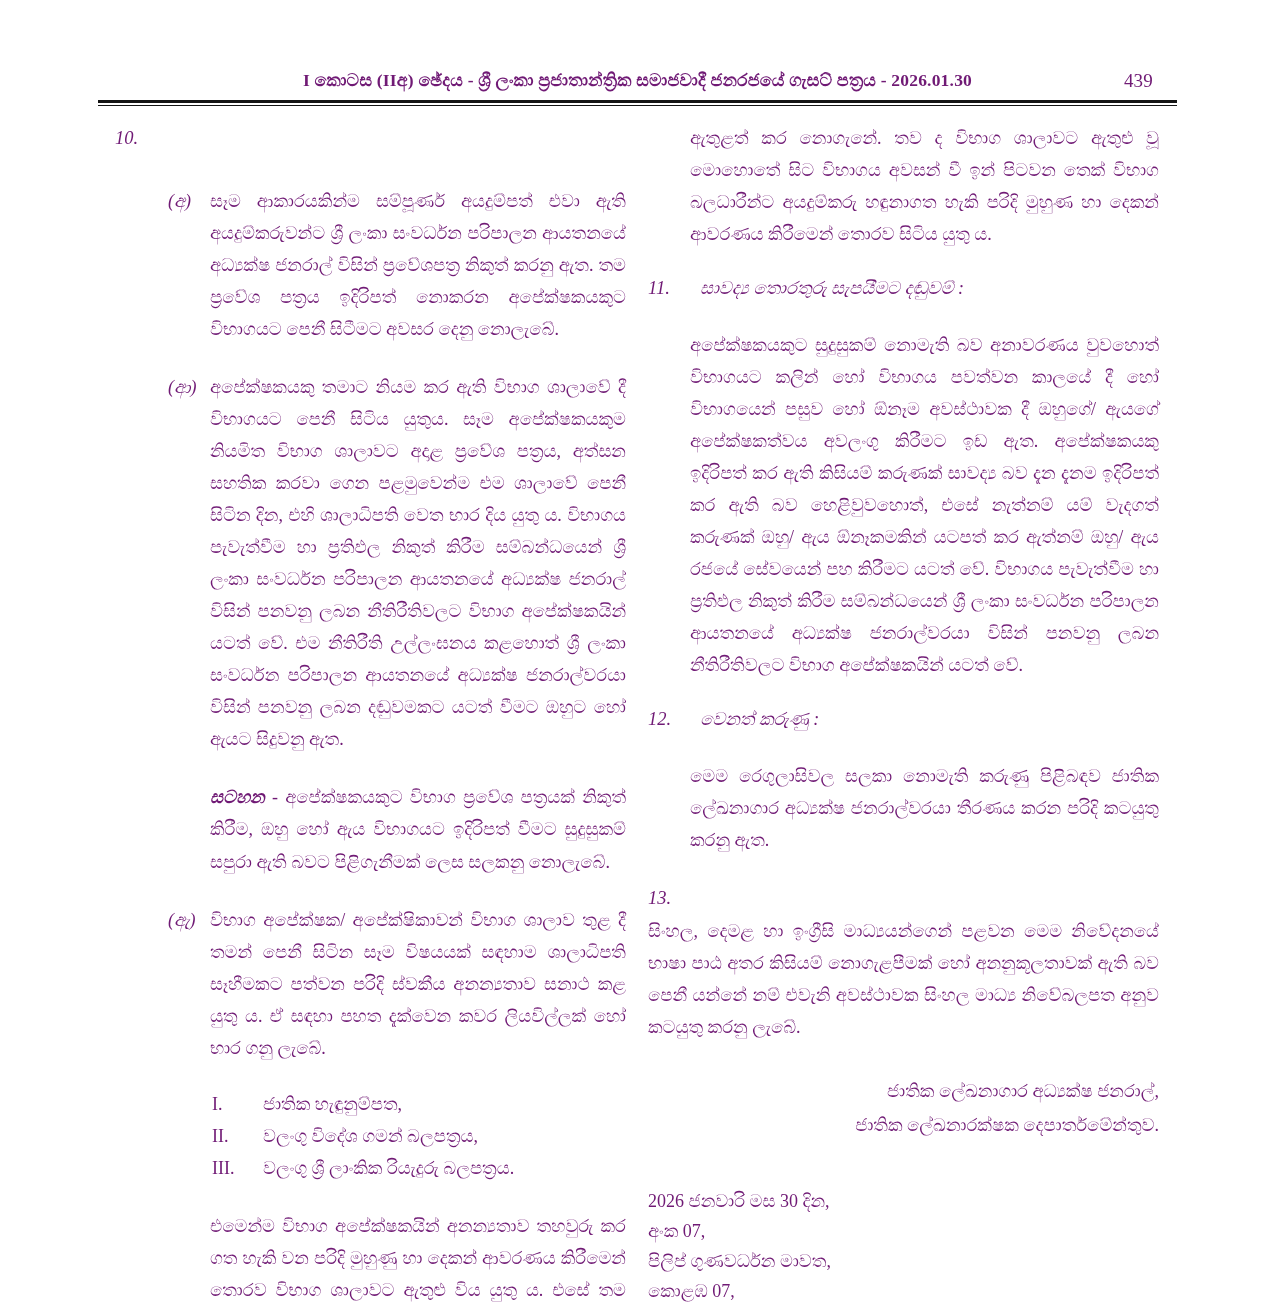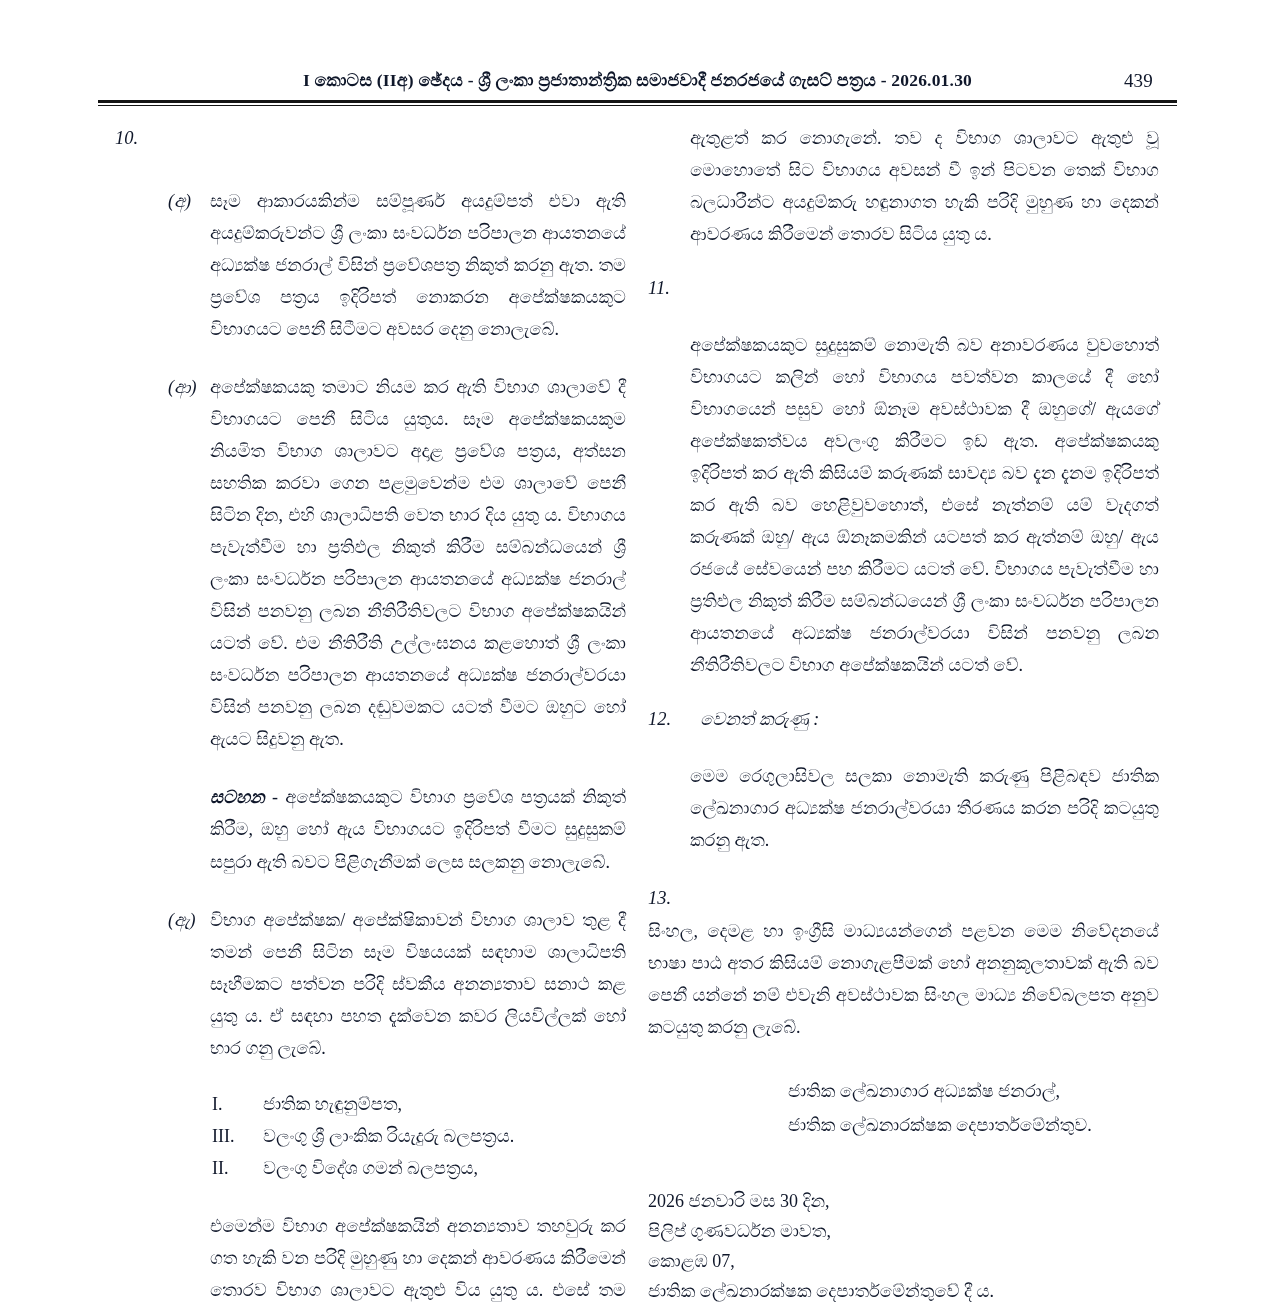--- a/index.html
+++ b/index.html
@@ -1,21 +1,21 @@
 <!DOCTYPE html>
 <html><head>
 <meta charset="utf-8">
 <style>
   * { margin:0; padding:0; box-sizing:border-box; }
   html,body { background:#e8e8e8; }
   .sheet {
     position:relative;
     width:1275px; height:1308px;
     background:#ffffff;
-    color:#0f172a;
+    color:#701a75;
     font-family:"Liberation Serif","DejaVu Serif",serif;
     overflow:hidden;
   }
   .header {
     position:relative;
     margin:70px 112px 0 112px;
     text-align:center;
     font-weight:bold;
     font-size:17.5px;
     letter-spacing:.2px;
@@ -59,21 +59,21 @@
   .closing-para { margin:26px 0 0 95px; text-align:justify; }
 
   .r-para { margin-left:42px; text-align:justify; }
   .r-head { display:flex; margin-top:22px; }
   .r-head .sec-num { width:52px; }
   .r-body { margin:24px 0 0 42px; text-align:justify; }
   .r-sec13 { display:flex; margin-top:26px;flex-direction:column; }
   .r-sec13 .sec-num { width:42px; }
   .r-sec13 .sec-body { flex:1; text-align:justify; }
 
-  .signature { margin:32px 0 0 140px; text-align:left; line-height:1.85; }
+  .signature { margin:32px 0 0 140px; text-align:right; line-height:1.85; }
   .date-block { margin-top:44px; line-height:1.67; }
 </style>
 </head>
 <body>
 
 <div class="sheet">
 
   <div class="header">
     <span>I කොටස (IIඅ) ඡේදය - ශ්‍රී ලංකා ප්‍රජාතාන්ත්‍රික සමාජවාදී ජනරජයේ ගැසට් පත්‍රය - 2026.01.30</span>
     <span class="page-number">439</span>
@@ -106,39 +106,40 @@
         <span class="sub-marker">(ඇ)</span>
         <div class="sub-body">විභාග අපේක්ෂක/ අපේක්ෂිකාවන් විභාග ශාලාව තුළ දී තමන් පෙනී සිටින සෑම විෂයයක් සඳහාම ශාලාධිපති සෑහීමකට පත්වන පරිදි ස්වකීය අනන්‍යතාව සනාථ කළ යුතු ය. ඒ සඳහා පහත දැක්වෙන කවර ලියවිල්ලක් හෝ භාර ගනු ලැබේ.</div>
       </div>
 
       <div class="doc-list">
         <div class="doc-row">
           <span class="doc-num">I.</span>
           <span class="doc-text">ජාතික හැඳුනුම්පත,</span>
         </div>
         <div class="doc-row">
+          <span class="doc-num">II.</span>
+          <span class="doc-text">වලංගු විදේශ ගමන් බලපත්‍රය,</span>
+        </div>
+        <div class="doc-row">
           <span class="doc-num">III.</span>
           <span class="doc-text">වලංගු ශ්‍රී ලාංකික රියැදුරු බලපත්‍රය.</span>
-        </div>
-        <div class="doc-row">
-          <span class="doc-num">II.</span>
-          <span class="doc-text">වලංගු විදේශ ගමන් බලපත්‍රය,</span>
         </div>
       </div>
 
       <div class="closing-para">එමෙන්ම විභාග අපේක්ෂකයින් අනන්‍යතාව තහවුරු කර ගත හැකි වන පරිදි මුහුණු හා දෙකන් ආවරණය කිරීමෙන් තොරව විභාග ශාලාවට ඇතුළු විය යුතු ය. එසේ තම අනන්‍යතාව සනාථ කිරීම ප්‍රතික්ෂේප කරන අයදුම්කරුවන් විභාග ශාලාවට</div>
 
     </div>
 
     <div class="col">
 
       <div class="r-para">ඇතුළත් කර නොගැනේ. තව ද විභාග ශාලාවට ඇතුළු වූ මොහොතේ සිට විභාගය අවසන් වී ඉන් පිටවන තෙක් විභාග බලධාරීන්ට අයදුම්කරු හඳුනාගත හැකි පරිදි මුහුණ හා දෙකන් ආවරණය කිරීමෙන් තොරව සිටිය යුතු ය.</div>
 
       <div class="r-head">
         <span class="sec-num">11.</span>
+        <span class="sec-title">සාවද්‍ය තොරතුරු සැපයීමට දඬුවම් :</span>
       </div>
       <div class="r-body">අපේක්ෂකයකුට සුදුසුකම් නොමැති බව අනාවරණය වුවහොත් විභාගයට කලින් හෝ විභාගය පවත්වන කාලයේ දී හෝ විභාගයෙන් පසුව හෝ ඕනෑම අවස්ථාවක දී ඔහුගේ/ ඇයගේ අපේක්ෂකත්වය අවලංගු කිරීමට ඉඩ ඇත. අපේක්ෂකයකු ඉදිරිපත් කර ඇති කිසියම් කරුණක් සාවද්‍ය බව දැන දැනම ඉදිරිපත් කර ඇති බව හෙළිවුවහොත්, එසේ නැත්නම් යම් වැදගත් කරුණක් ඔහු/ ඇය ඕනෑකමකින් යටපත් කර ඇත්නම් ඔහු/ ඇය රජයේ සේවයෙන් පහ කිරීමට යටත් වේ. විභාගය පැවැත්වීම හා ප්‍රතිඵල නිකුත් කිරීම සම්බන්ධයෙන් ශ්‍රී ලංකා සංවර්ධන පරිපාලන ආයතනයේ අධ්‍යක්ෂ ජනරාල්වරයා විසින් පනවනු ලබන නීතිරීතිවලට විභාග අපේක්ෂකයින් යටත් වේ.</div>
 
       <div class="r-head">
         <span class="sec-num">12.</span>
         <span class="sec-title">වෙනත් කරුණු :</span>
       </div>
       <div class="r-body">මෙම රෙගුලාසිවල සලකා නොමැති කරුණු පිළිබඳව ජාතික ලේඛනාගාර අධ්‍යක්ෂ ජනරාල්වරයා තීරණය කරන පරිදි කටයුතු කරනු ඇත.</div>
 
       <div class="r-sec13">
@@ -146,20 +147,21 @@
         <div class="sec-body">සිංහල, දෙමළ හා ඉංග්‍රීසි මාධ්‍යයන්ගෙන් පළවන මෙම නිවේදනයේ  භාෂා පාඨ අතර කිසියම් නොගැළපීමක් හෝ අනනුකූලතාවක් ඇති බව පෙනී යන්නේ නම් එවැනි අවස්ථාවක සිංහල මාධ්‍ය නිවේබලපත අනුව කටයුතු කරනු ලැබේ.</div>
       </div>
 
       <div class="signature">
         <div>ජාතික ලේඛනාගාර අධ්‍යක්ෂ ජනරාල්,</div>
         <div>ජාතික ලේඛනාරක්ෂක දෙපාර්තමේන්තුව.</div>
       </div>
 
       <div class="date-block">
         <div>2026 ජනවාරි මස 30 දින,</div>
+        <div>අංක 07,</div>
         <div>පිලිප් ගුණවර්ධන මාවත,</div>
         <div>කොළඹ 07,</div>
         <div>ජාතික ලේඛනාරක්ෂක දෙපාර්තමේන්තුවේ දී ය.</div>
       </div>
 
     </div>
   </div>
 </div>
 
 </body></html>

